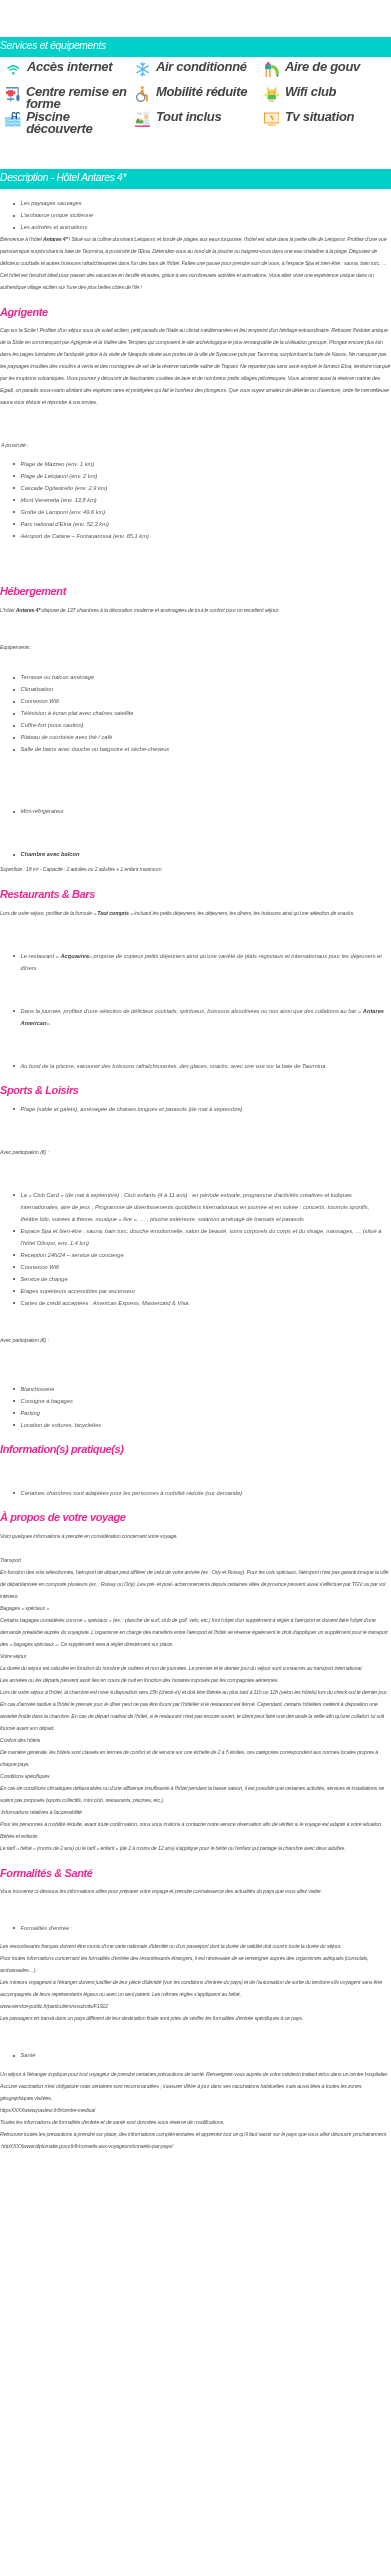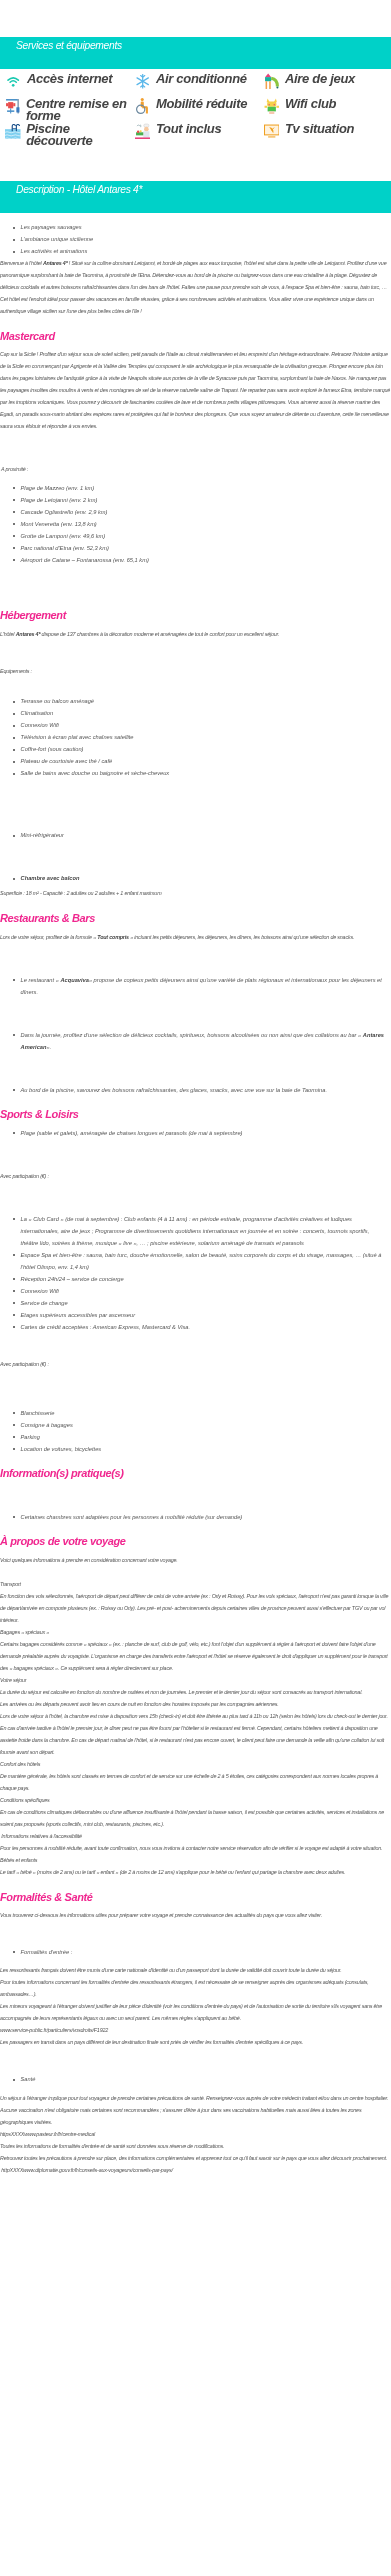--- a/index.html
+++ b/index.html
@@ -7,22 +7,22 @@
   body {
     font-family: "Liberation Sans", "DejaVu Sans", sans-serif;
     font-style: italic;
     color: #555555;
     font-size: 5.4px;
     line-height: 12px;
   }
   .banner {
     background: #00d1c8;
     color: #ffffff;
-    height: 32px;
-    padding-left: 16px;
+    height: 20px;
+    padding-left: 0;
     font-size: 10.3px;
     line-height: 18.6px;
     font-style: italic;
     letter-spacing: -0.3px;
   }
   .banner.first { margin-top: 37px; }
   .amenities {
     display: grid;
     grid-template-columns: 129px 129px 133px;
     padding: 4.1px 0 0 5.2px;
@@ -86,21 +86,21 @@
     <span class="ic">
       <svg width="15.5" height="16.5" viewBox="0 0 30 32">
           <polygon points="2,8 8,1 14,8" fill="#e8417a"></polygon>
           <rect x="2" y="8" width="12" height="8" fill="#19b0a0"></rect>
           <rect x="3" y="16" width="3" height="15" fill="#f2a04a"></rect>
           <rect x="10" y="16" width="3" height="15" fill="#f2a04a"></rect>
           <path d="M14 10 Q26 12 26 26" stroke="#8cc63f" stroke-width="6" fill="none"></path>
           <circle cx="26" cy="28" r="2" fill="#19706a"></circle>
         </svg>
     </span>
-    <span>Aire de jeux</span>
+    <span>Aire de gouv</span>
   </div>
   <div class="amenity">
     <span class="ic">
       <svg width="15.5" height="16.5" viewBox="0 0 30 32">
           <rect x="2" y="2" width="24" height="3" fill="#4a90c8"></rect>
           <rect x="24" y="2" width="3" height="28" fill="#8aa3b8"></rect>
           <rect x="6" y="8" width="10" height="12" fill="#e84d4d"></rect>
           <rect x="2" y="10" width="4" height="6" fill="#e84d4d"></rect>
           <rect x="16" y="10" width="4" height="6" fill="#e84d4d"></rect>
           <rect x="22" y="18" width="6" height="10" fill="#3a7ac0"></rect>
@@ -183,21 +183,21 @@
 <div class="content">
   <div class="pad-top"></div>
   <ul class="hl">
     <li>Les paysages sauvages</li>
     <li>L'ambiance unique sicilienne</li>
     <li>Les activités et animations</li>
   </ul>
 
   <p class="intro"><span>Bienvenue à l'hôtel </span><b>Antares 4*</b><span> ! Situé sur la colline dominant Letojanni, et bordé de plages aux eaux turquoise, l'hôtel est situé dans la petite ville de Letojanni. Profitez d'une vue panoramique surplombant la baie de Taormina, à proximité de l'Etna. Détendez-vous au bord de la piscine ou baignez-vous dans une eau cristalline à la plage. Dégustez de délicieux cocktails et autres boissons rafraîchissantes dans l'un des bars de l'hôtel. Faîtes une pause pour prendre soin de vous, à l'espace Spa et bien-être : sauna, bain turc, …  Cet hôtel est l'endroit idéal pour passer des vacances en famille réussies, grâce à ses nombreuses activités et animations. Vous allez vivre une expérience unique dans un authentique village sicilien sur l'une des plus belles côtes de l'île !</span></p>
 
-  <h2 class="sec">Mastercard</h2>
+  <h2 class="sec">Agrigente</h2>
   <p>Cap sur la Sicile ! Profitez d'un séjour sous de soleil sicilien, petit paradis de l'Italie au climat méditerranéen et lieu empreint d'un héritage extraordinaire. Retracez l'histoire antique de la Sicile en commençant par Agrigente et la Vallée des Temples qui composent le site archéologique le plus remarquable de la civilisation grecque. Plongez encore plus loin dans les pages lointaines de l'antiquité grâce à la visite de Neapolis située aux portes de la ville de Syracuse puis par Taormina, surplombant la baie de Naxos. Ne manquez pas les paysages insolites des moulins à vents et des montagnes de sel de la réserve naturelle saline de Trapani. Ne repartez pas sans avoir exploré le fameux Etna, territoire marqué par les irruptions volcaniques. Vous pourrez y découvrir de fascinantes coulées de lave et de nombreux petits villages pittoresques. Vous aimerez aussi la réserve marine des Egadi, un paradis sous-marin abritant des espèces rares et protégées qui fait le bonheur des plongeurs. Que vous soyez amateur de détente ou d'aventure, cette île merveilleuse saura vous éblouir et répondre à vos envies.</p>
   <div class="sp60"></div>
   <p style="padding-left:1px">A proximité :</p>
   <div class="sp12"></div>
   <ul class="hl">
     <li>Plage de Mazzeo (env. 1 km)</li>
     <li>Plage de Letojanni (env. 2 km)</li>
     <li>Cascade Ogliastrello (env. 2,9 km)</li>
     <li>Mont Veneretta (env. 13,8 km)</li>
     <li>Grotte de Lamponi (env. 49,6 km)</li>

